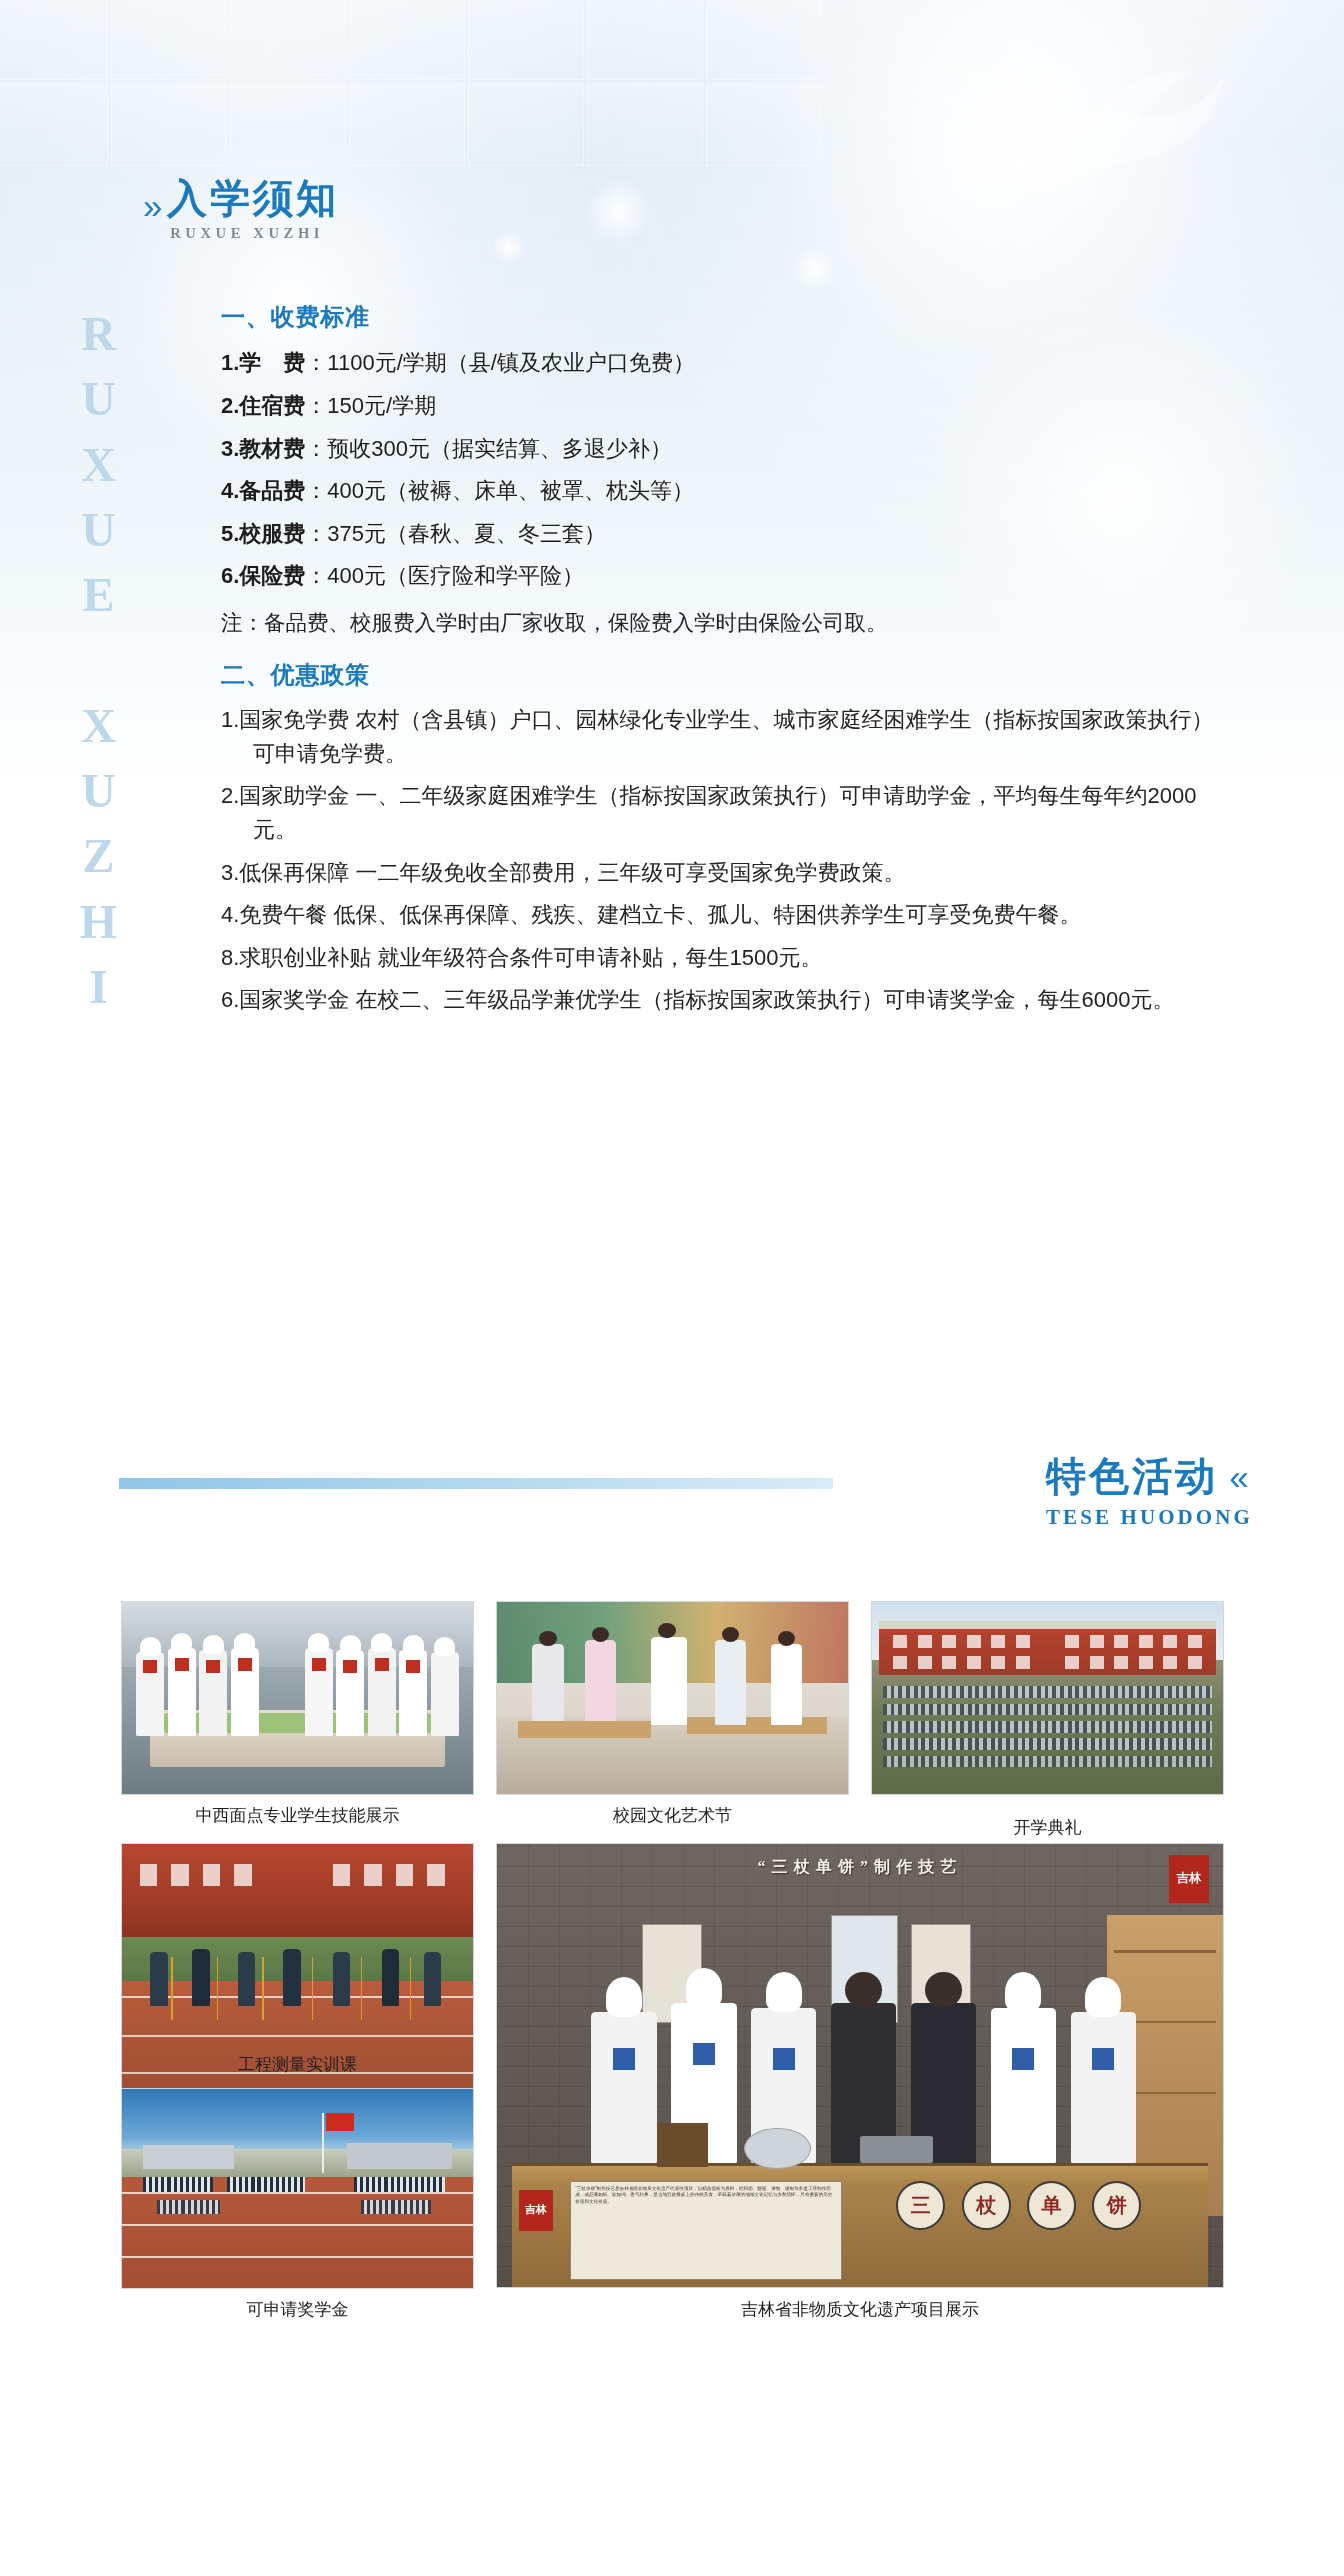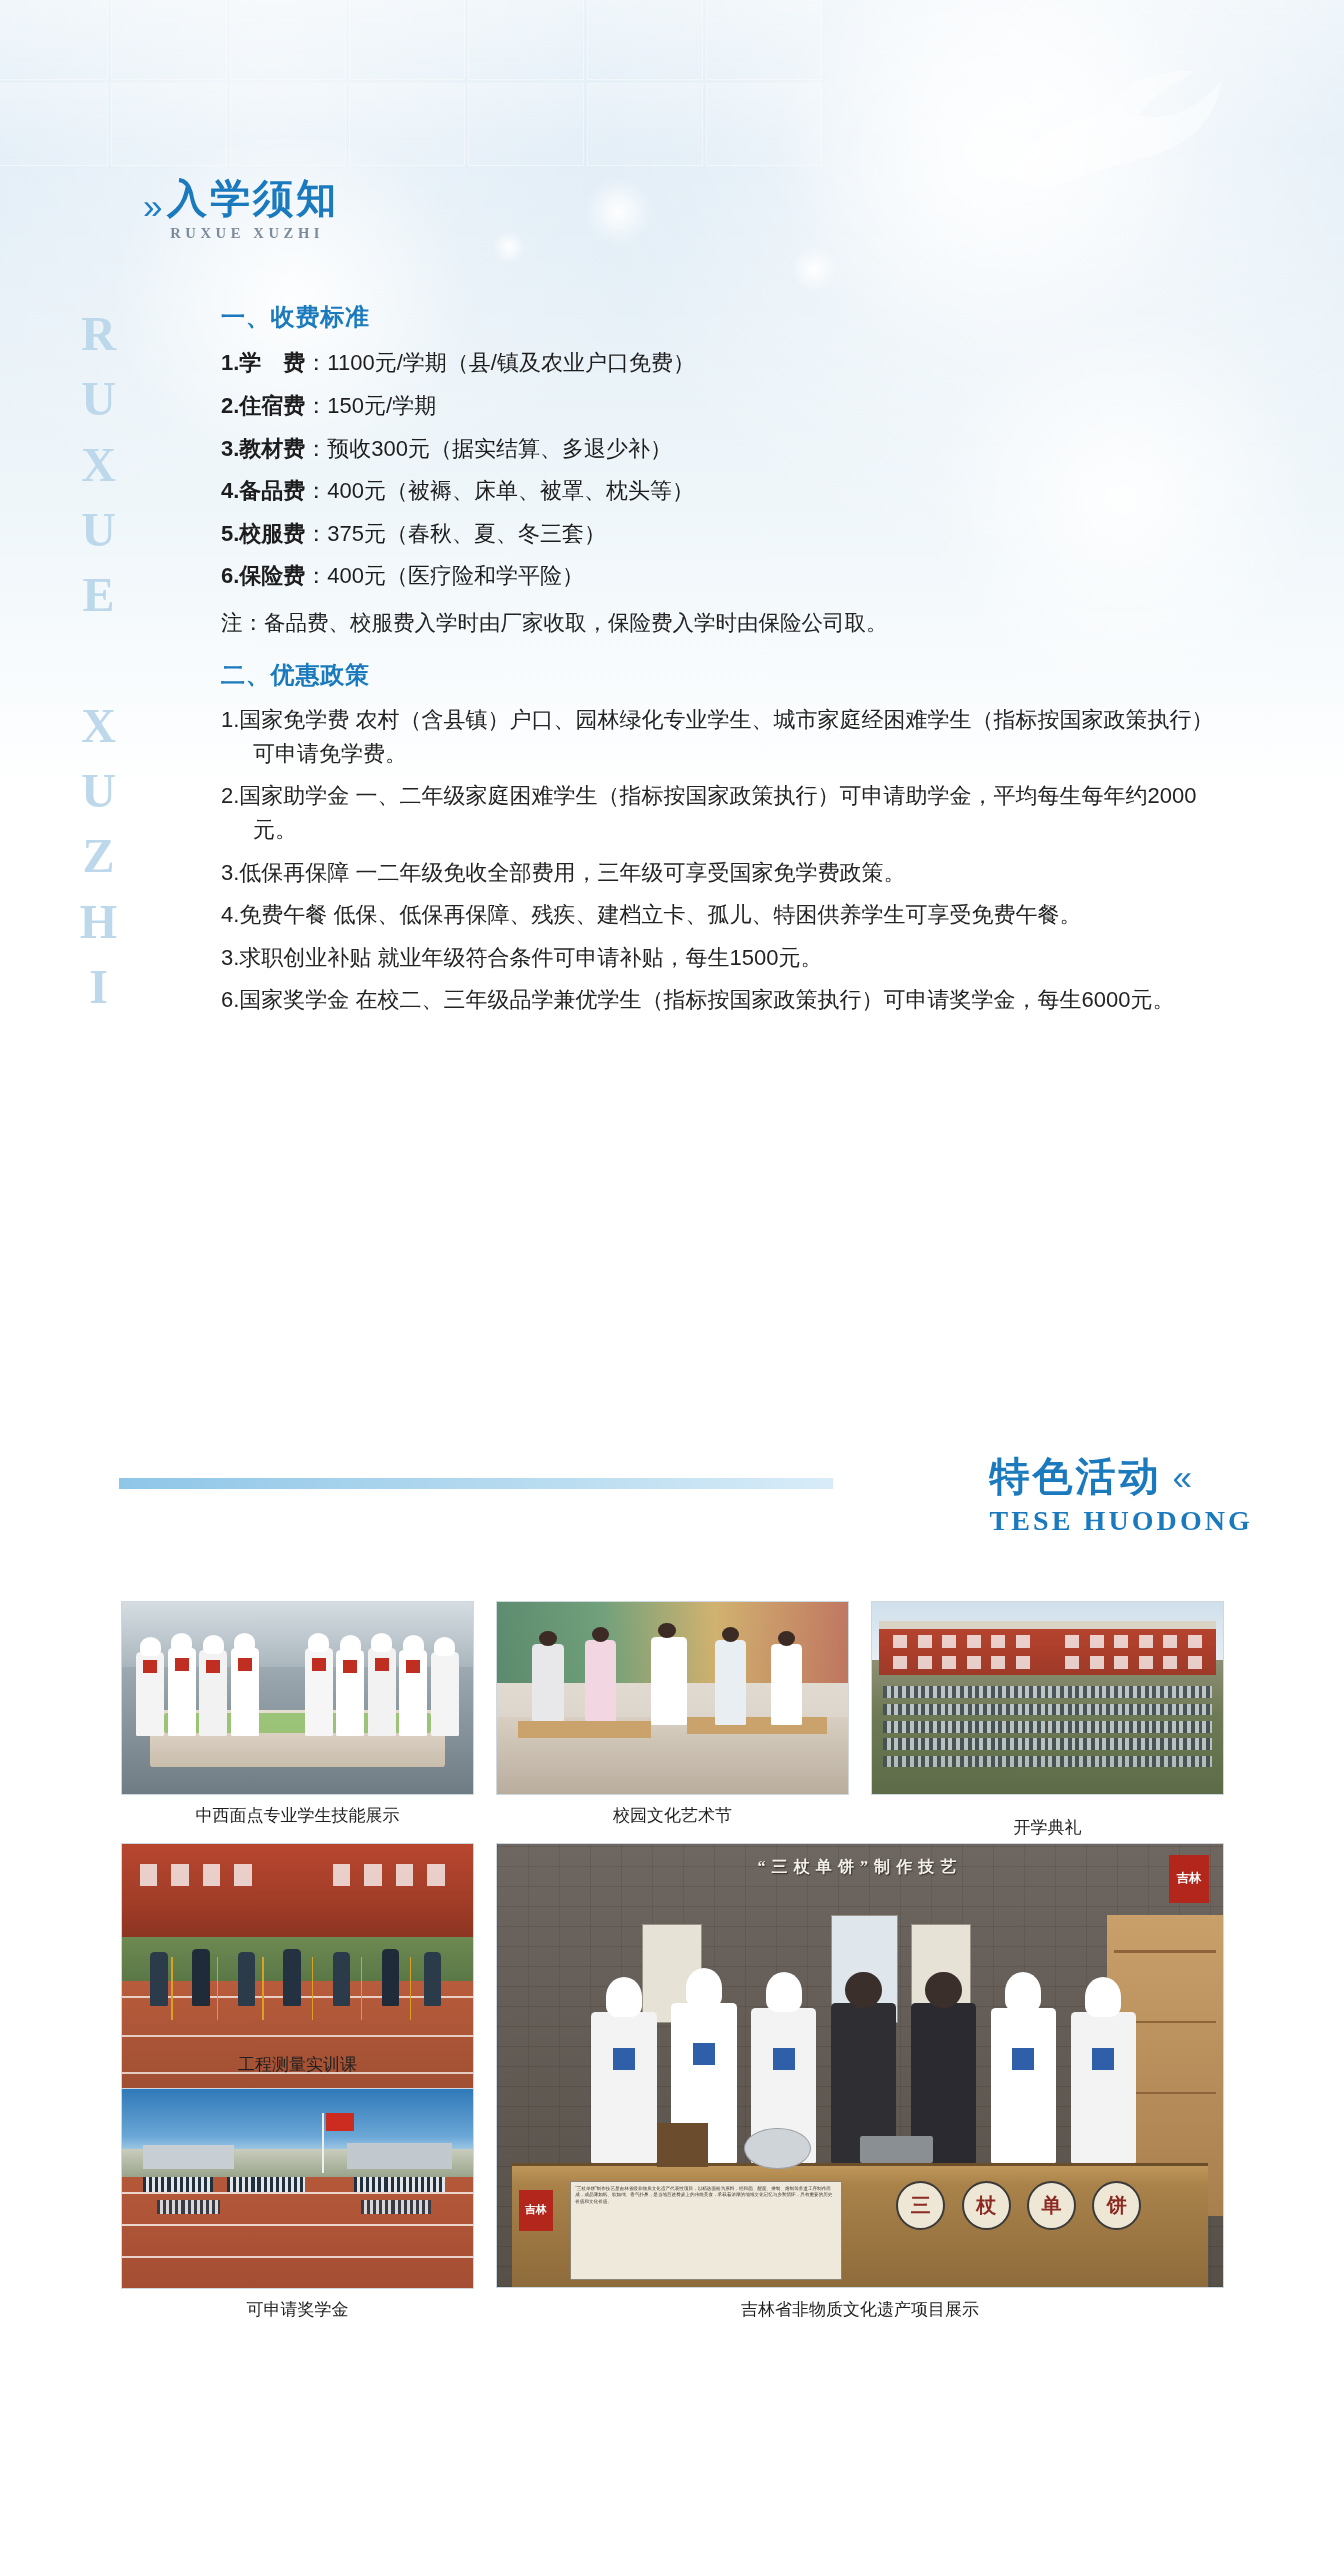--- a/index.html
+++ b/index.html
@@ -160,21 +160,21 @@
   }
   .chev-right {
     font-size: 35px;
     color: #1f7ec4;
     line-height: 1;
     margin-left: 10.8px;
     letter-spacing: -4.6px;
   }
   .sec2-title-en {
     margin-top: 7.7px;
-    font-size: 28px;
+    font-size: 21px;
     letter-spacing: 3.1px;
     color: #1a7abd;
     font-family: "Liberation Serif", "DejaVu Serif", serif;
     font-weight: bold;
   }
   .sec2-rule {
     position: absolute;
     left: 119px; top: 1478px;
     width: 714px; height: 10.8px;
     background: linear-gradient(90deg, #8fc6e8 0%, #b9dcf0 60%, #d8ecf8 100%);
@@ -304,21 +304,21 @@
   </div>
 
   <div class="note">注：备品费、校服费入学时由厂家收取，保险费入学时由保险公司取。</div>
 
   <div class="sub-head second">二、优惠政策</div>
 
   <div class="pline">1.国家免学费 农村（含县镇）户口、园林绿化专业学生、城市家庭经困难学生（指标按国家政策执行）可申请免学费。</div>
   <div class="pline">2.国家助学金 一、二年级家庭困难学生（指标按国家政策执行）可申请助学金，平均每生每年约2000元。</div>
   <div class="pline">3.低保再保障 一二年级免收全部费用，三年级可享受国家免学费政策。</div>
   <div class="pline">4.免费午餐 低保、低保再保障、残疾、建档立卡、孤儿、特困供养学生可享受免费午餐。</div>
-  <div class="pline">3.求职创业补贴 就业年级符合条件可申请补贴，每生1500元。</div>
+  <div class="pline">8.求职创业补贴 就业年级符合条件可申请补贴，每生1500元。</div>
   <div class="pline">6.国家奖学金 在校二、三年级品学兼优学生（指标按国家政策执行）可申请奖学金，每生6000元。</div>
 </div>
 
 <div class="sec2-rule"></div>
 <div class="section2-header">
   <div class="sec2-row">
     <div class="sec2-title-cn">特色活动</div>
     <div class="chev-right">«</div>
   </div>
   <div class="sec2-title-en">TESE HUODONG</div>

